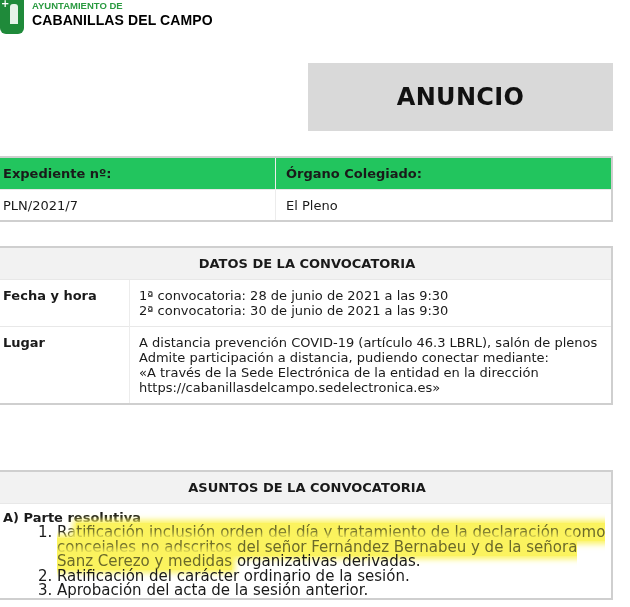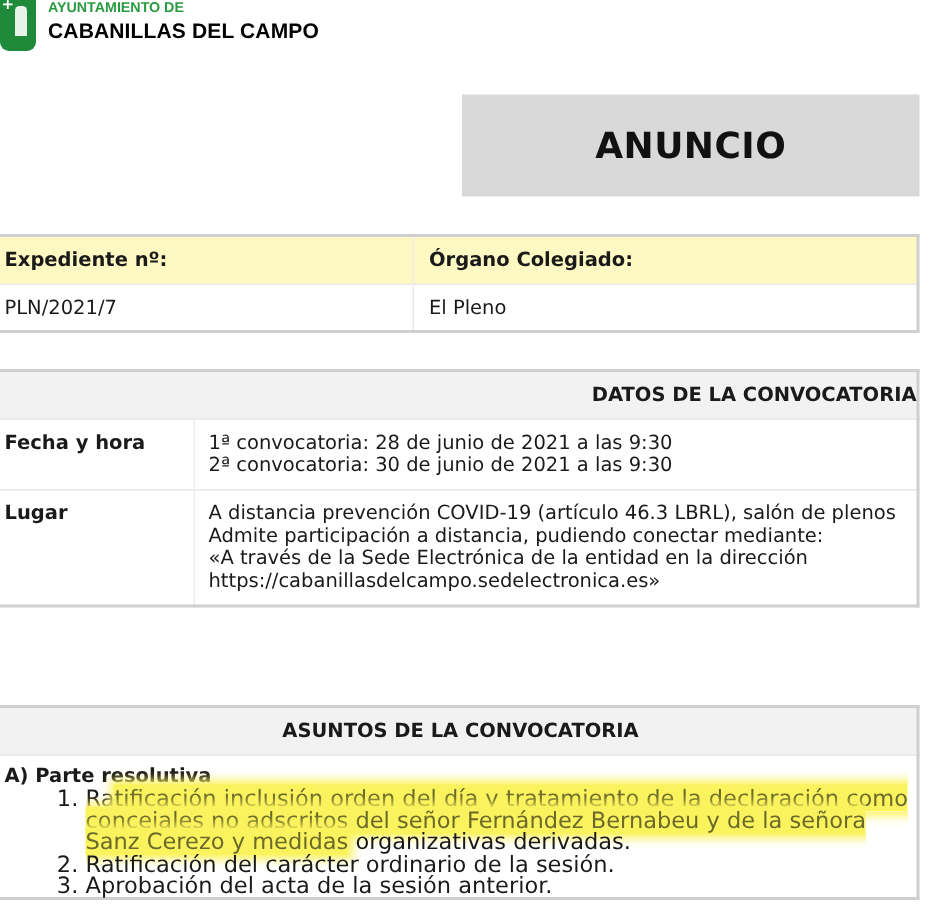--- a/index.html
+++ b/index.html
@@ -18,26 +18,26 @@
     .anuncio-box {
       position: absolute; left: 308px; top: 63px; width: 305px; height: 68px;
       background: #d9d9d9; display: flex; align-items: center; justify-content: center;
     }
     .anuncio-box span { font-weight: bold; font-size: 24px; color: #111; letter-spacing: 0.3px; }
 
     table { border-collapse: collapse; position: absolute; left: -2px; width: 615px; font-size: 13px; }
     table.box { border: 2px solid #cfcfcf; }
     td, th { padding: 0 0 0 3px; vertical-align: top; text-align: left; }
     .t1 { top: 156px; }
-    .t1 tr.head td { background: #fef9c3; height: 31px; vertical-align: middle; font-weight: bold; }
+    .t1 tr.head td { background: #22c55e; height: 31px; vertical-align: middle; font-weight: bold; }
     .t1 tr.body td { height: 30px; vertical-align: middle; border-top: 1px solid #e8e8e8; }
     .t1 td + td { border-left: 1px solid #ececec; padding-left: 10px; }
 
     .t2 { top: 246px; }
-    .t2 th { background: #f2f2f2; height: 31px; text-align: right; vertical-align: middle; font-weight: bold; }
+    .t2 th { background: #f2f2f2; height: 31px; text-align: center; vertical-align: middle; font-weight: bold; }
     .t2 td { border-top: 1px solid #e8e8e8; padding-top: 8px; padding-bottom: 8px; line-height: 15px; }
     .t2 td.lbl { width: 126px; font-weight: bold; }
     .t2 td.val { border-left: 1px solid #ececec; padding-left: 9px; }
 
     .t3 { top: 470px; }
     .t3 th { background: #f2f2f2; height: 31px; text-align: center; vertical-align: middle; font-weight: bold; }
     .t3 td { padding-top: 6px; border-top: 1px solid #e8e8e8; line-height: 15px; }
     .section-title { font-weight: bold; font-size: 13px; }
     ol { margin: 0; padding-left: 54px; font-size: 15px; }
     ol li { line-height: 14.5px; }

